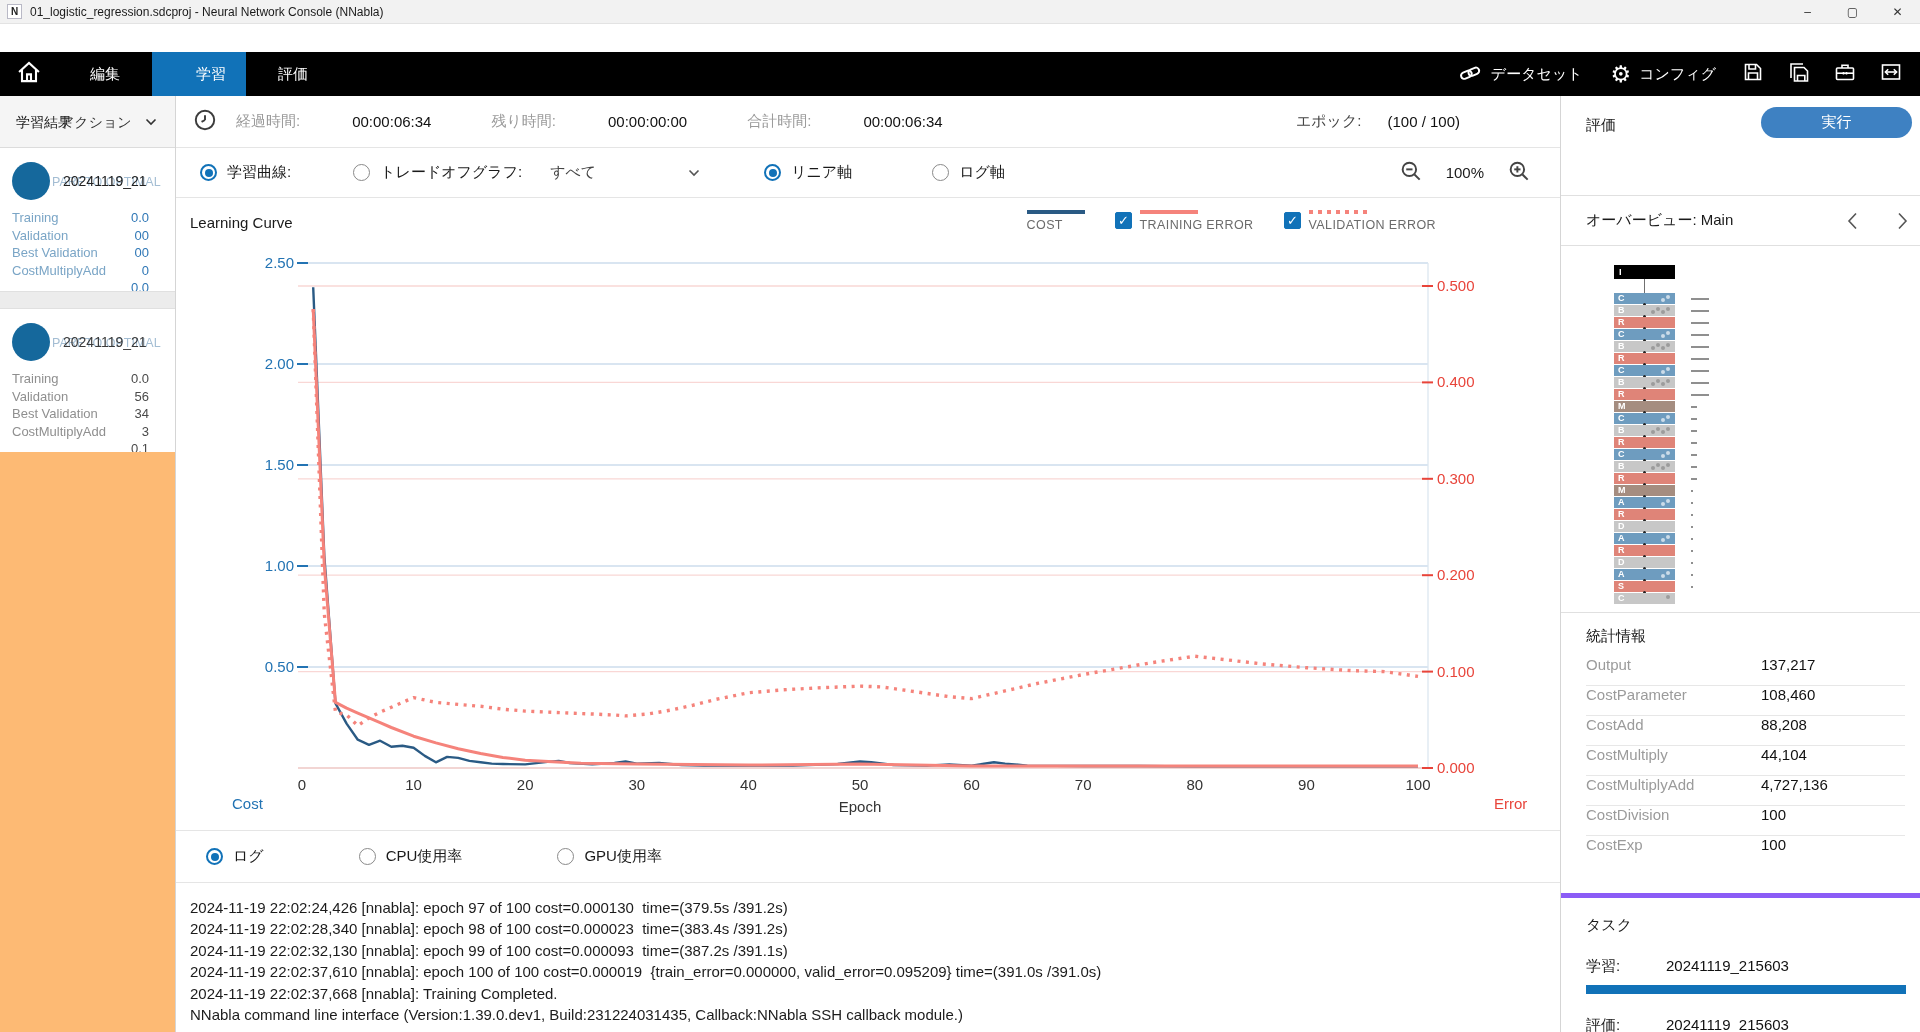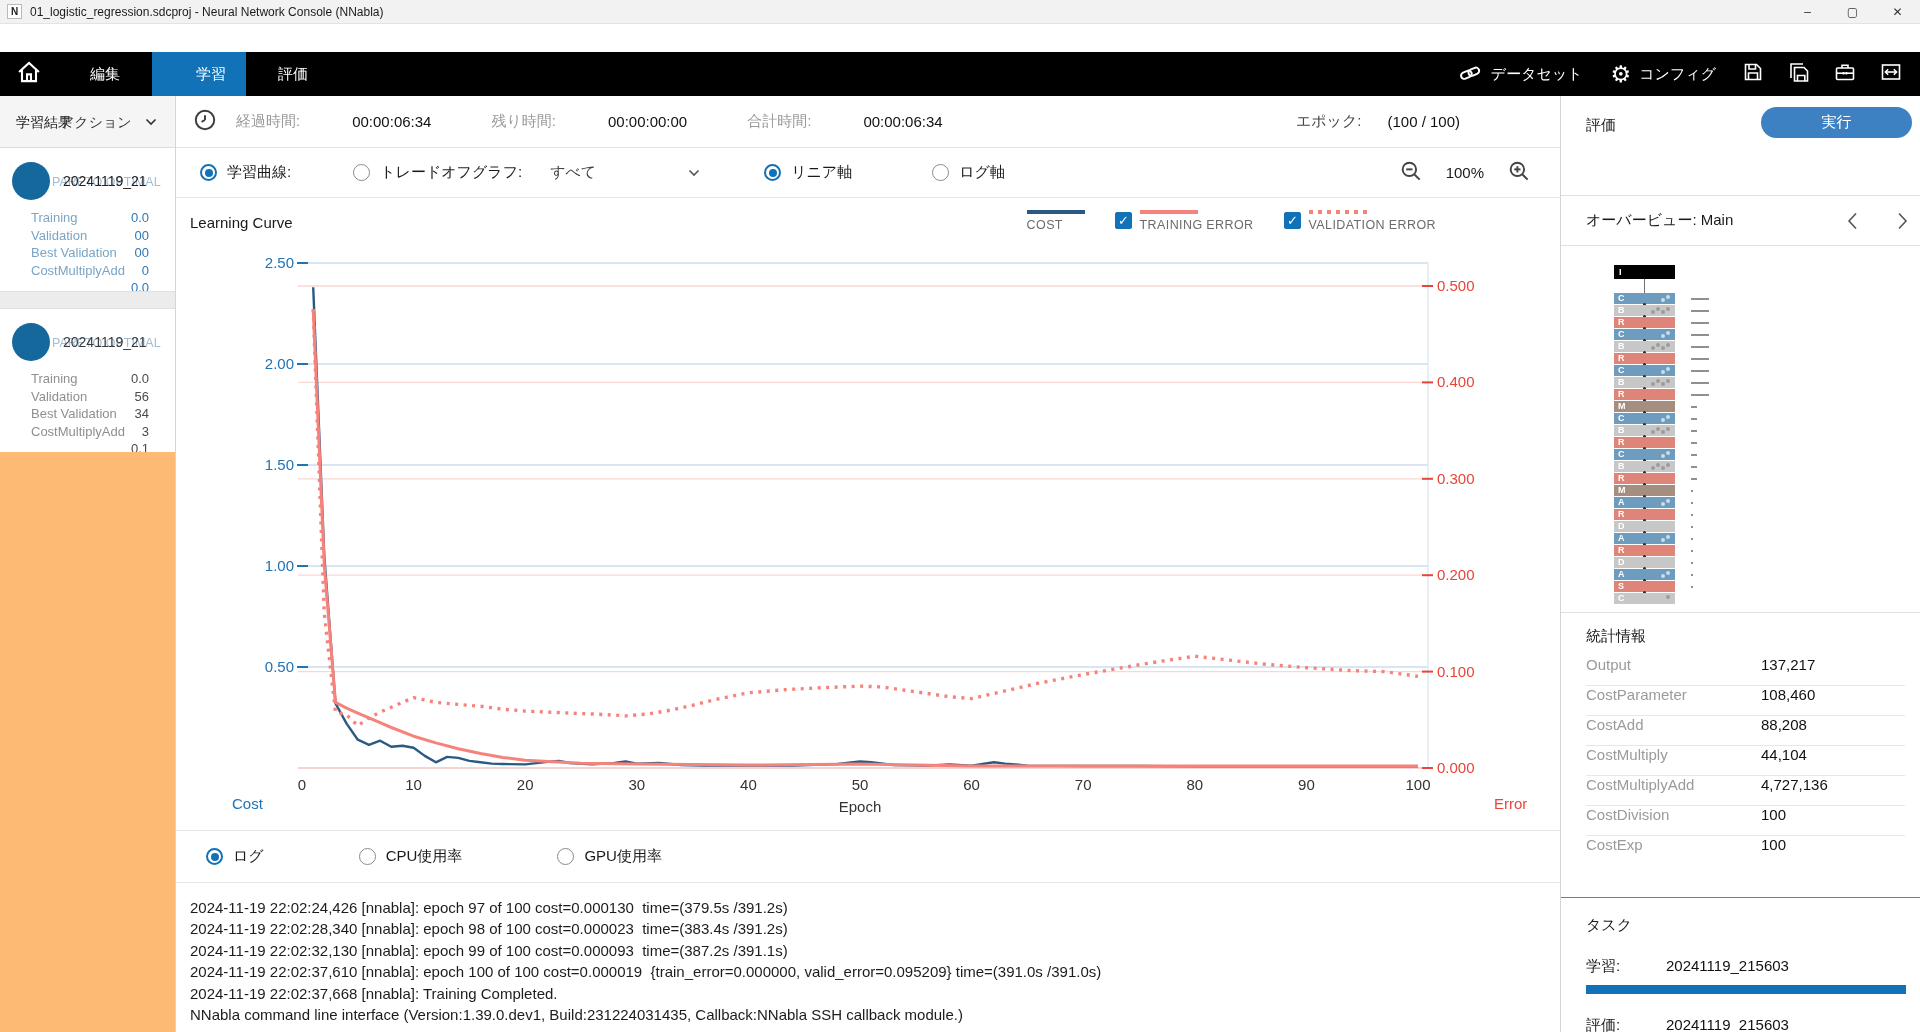--- a/index.html
+++ b/index.html
@@ -32,21 +32,21 @@
 
   
   .side-head { height:52px; background:#f5f5f5; border-bottom:1px solid #dcdcdc; position:relative; cursor:default; }
   .side-head .t1 { position:absolute; left:16px; top:18px; font-size:14px; color:#1a1a1a; }
   .side-head .t2 { position:absolute; left:60px; top:18px; font-size:14px; color:#1a1a1a; opacity:.9; }
   .side-head svg { position:absolute; right:18px; top:22px; }
   .side-item { height:143px; position:relative; overflow:hidden; background:#fff; }
   .side-item .avatar { position:absolute; left:12px; top:14px; width:38px; height:38px; border-radius:50%; background:#15689c; }
   .side-item .overlay-name { position:absolute; left:52px; top:27px; font-size:12.5px; color:#a3bdd3; white-space:nowrap; }
   .side-item .run-name { position:absolute; left:63px; top:25px; font-size:14px; color:#222; white-space:nowrap; }
-  .side-rows { position:absolute; left:31px; right:26px; top:62px; height:81px; overflow:hidden; }
+  .side-rows { position:absolute; left:12px; right:26px; top:62px; height:81px; overflow:hidden; }
   .side-row { display:flex; justify-content:space-between; height:17.5px; font-size:13px; }
   .side-item.sel .side-row .l { color:#7aa5c6; } .side-item.sel .side-row .v { color:#2f77b6; }
   .side-item.dim .side-row .l { color:#8f8f8f; } .side-item.dim .side-row .v { color:#4a4a4a; }
   .side-item.dim .run-name { color:#3a3a3a; }
   .side-gap { height:18px; background:#ececec; border-top:1px solid #e0e0e0; border-bottom:1px solid #e0e0e0; }
 
   
   .tb1 { height:52px; display:flex; align-items:center; border-bottom:1px solid #e5e5e5; padding-left:16px; font-size:15px; }
   .tb1 .lbl { color:#9a9a9a; } .tb1 .val { color:#111; }
   .tb2 { height:50px; display:flex; align-items:center; border-bottom:1px solid #e5e5e5; padding-left:24px; font-size:15px; }
@@ -89,21 +89,21 @@
   .network { height:367px; border-bottom:1px solid #e0e0e0; position:relative; }
   .net-input { position:absolute; left:53px; top:19px; width:61px; height:14px; background:#000; color:#fff;
     font-size:9.5px; font-weight:bold; line-height:14px; padding-left:5px; }
   .net-line { position:absolute; left:83px; top:33px; width:1px; height:14px; background:#707070; }
   .bar { position:absolute; left:53px; width:61px; height:11px; color:#fff; font-size:9px; font-weight:bold;
     line-height:11px; padding-left:4px; }
   .bar .pdot { position:absolute; width:4px; height:4px; border-radius:50%; background:rgba(255,255,255,.65); }
   .bar.grayb .pdot { background:rgba(120,120,120,.55); }
   .bar .cdot { position:absolute; left:29px; bottom:-2px; width:3px; height:3px; border-radius:50%; background:#222; }
   .sdash { position:absolute; height:2px; background:#8f8f8f; }
-  .stats { height:285px; border-bottom:1px solid #8b5cf6; padding:14px 15px 0 25px; }
+  .stats { height:285px; border-bottom:5px solid #8b5cf6; padding:14px 15px 0 25px; }
   .stats h3, .tasks h3 { font-size:15px; font-weight:normal; color:#1a1a1a; }
   .stat-rows { margin-top:10px; }
   .stat-row { display:flex; height:30px; border-bottom:1px solid #e7e7e7; font-size:15px; }
   .stat-row:last-child { border-bottom:none; }
   .stat-row .l { width:175px; color:#9b9b9b; } .stat-row .v { color:#111; }
   .tasks { padding:18px 15px 0 25px; }
   .task-row { margin-top:22px; }
   .task-line { display:flex; font-size:15px; }
   .task-line .l { width:80px; color:#222; } .task-line .v { color:#111; }
   .task-bar { margin-top:9px; height:9px; width:320px; }

